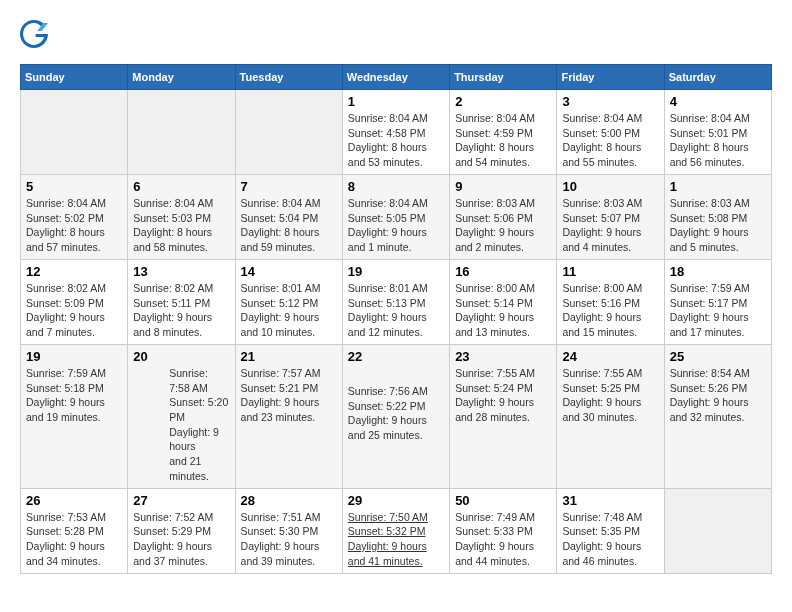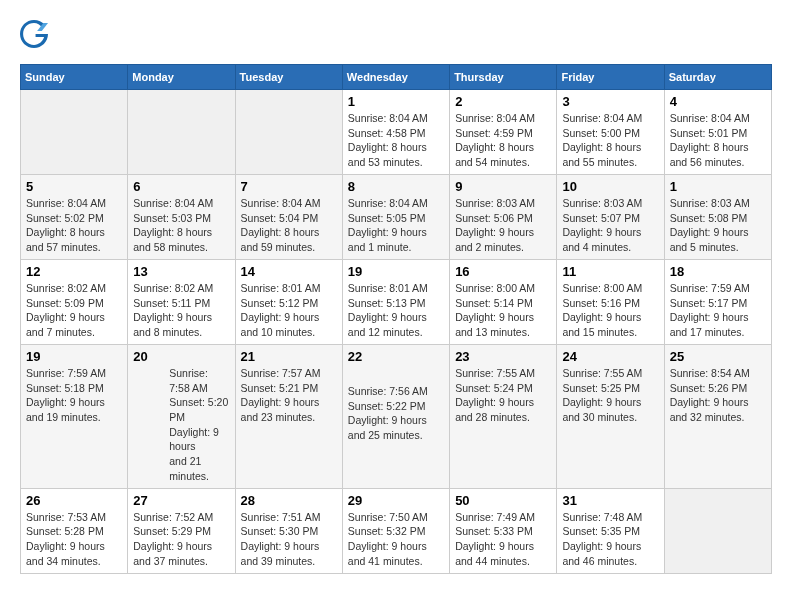--- a/index.html
+++ b/index.html
@@ -327,21 +327,21 @@
         </td>
         <td>
           <div class="day-number">28</div>
           <div class="day-info" style="white-space: pre-line;">Sunrise: 7:51 AM
 Sunset: 5:30 PM
 Daylight: 9 hours
 and 39 minutes.</div>
         </td>
         <td>
           <div class="day-number">29</div>
-          <div class="day-info" style="white-space: pre-line;">Sunrise: 7:50 AM
+          <div class="day-info" style="white-space: pre-line; text-decoration: underline;">Sunrise: 7:50 AM
 Sunset: 5:32 PM
 Daylight: 9 hours
 and 41 minutes.</div>
         </td>
         <td>
           <div class="day-number">50</div>
           <div class="day-info" style="white-space: pre-line;">Sunrise: 7:49 AM
 Sunset: 5:33 PM
 Daylight: 9 hours
 and 44 minutes.</div>

